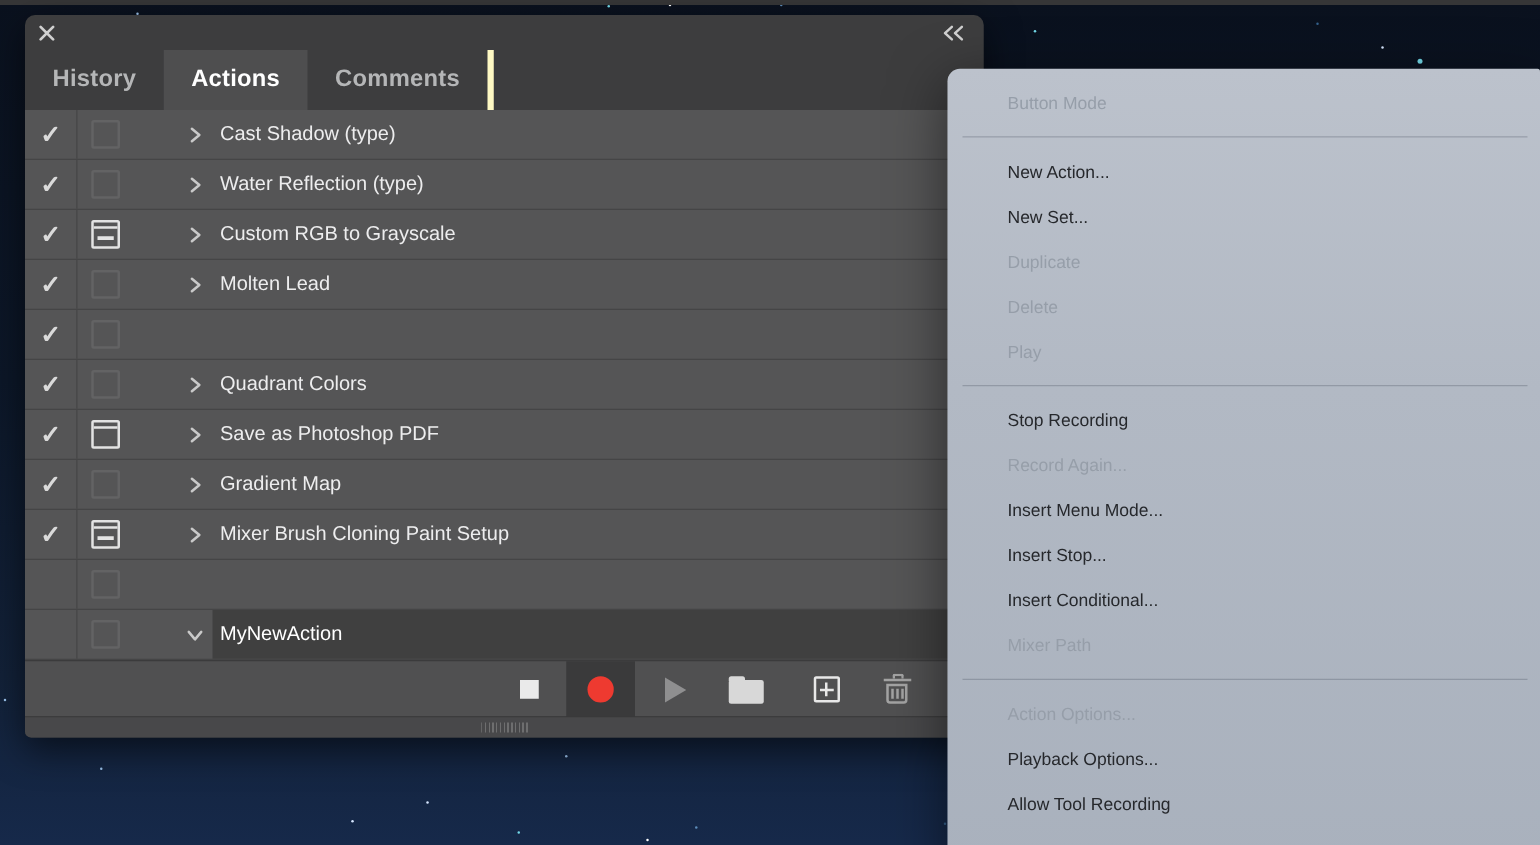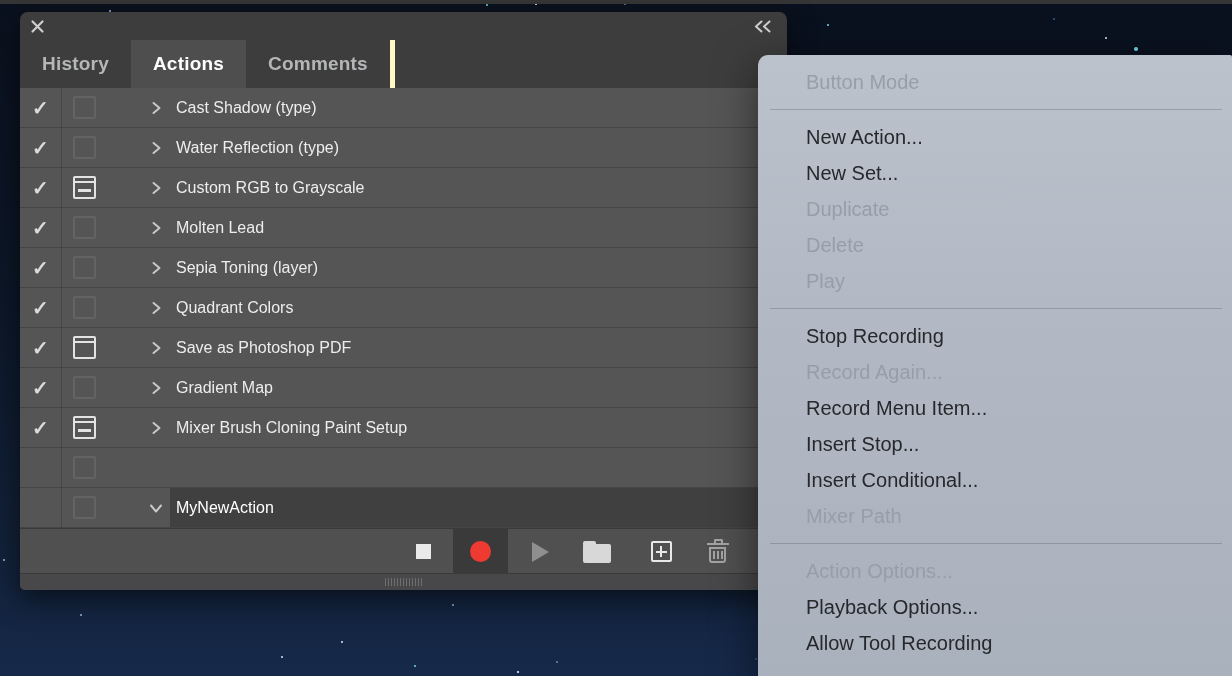--- a/index.html
+++ b/index.html
@@ -91,21 +91,21 @@
 
   
   .menu {
     position:absolute; left:758px; top:55px; width:474px; height:640px; z-index:3;
     background:linear-gradient(180deg,#bcc2cc 0%,#b2b9c4 40%,#a9b1bd 100%);
     border-radius:10px 2px 0 0;
     box-shadow:0 12px 44px rgba(0,0,0,.5);
     padding-top:9px;
   }
   .menu-item { height:36px; display:flex; align-items:center; padding-left:48px; }
-  .menu-item-label { font-size:20px; color:#26282c; white-space:nowrap; }
+  .menu-item-label { font-size:14px; color:#26282c; white-space:nowrap; }
   .menu-item.disabled .menu-item-label { color:#969ea9; }
   .menu-sep { height:1px; background:rgba(85,95,110,.35); margin:9px 10px 9px 12px; }
 </style>
 </head>
 <body>
 
 <div class="starfield" style="box-shadow: rgb(255, 255, 255) 0px 0px 0px 1px, rgb(215, 231, 255) 140px 103px 0px 0px, rgb(156, 195, 236) 287px 217px 0px 0px, rgb(93, 140, 186) 440px 343px 0px 0px, rgb(53, 97, 140) 599px 480px 0px 0px, rgb(114, 216, 232) 765px 629px 0px 0px, rgb(255, 255, 255) 936px 113px 0px 0px, rgb(215, 231, 255) 1114px 73px 0px 1px, rgb(156, 195, 236) 1134px 256px 0px 0px, rgb(93, 140, 186) 92px 239px 0px 0px, rgb(53, 97, 140) 288px 445px 0px 0px, rgb(114, 216, 232) 327px 451px 0px 0px, rgb(255, 255, 255) 535px 3px 0px 0px, rgb(215, 231, 255) 586px 32px 0px 0px, rgb(156, 195, 236) 807px 73px 0px 1px, rgb(93, 140, 186) 870px 124px 0px 0px, rgb(53, 97, 140) 1104px 398px 0px 0px, rgb(114, 216, 232) 1180px 473px 0px 0px, rgb(255, 255, 255) 29px 559px 0px 0px, rgb(215, 231, 255) 281px 656px 0px 0px, rgb(156, 195, 236) 376px 89px 0px 0px, rgb(93, 140, 186) 476px 209px 0px 1px, rgb(53, 97, 140) 582px 129px 0px 0px, rgb(114, 216, 232) 859px 272px 0px 0px, rgb(255, 255, 255) 978px 427px 0px 0px, rgb(215, 231, 255) 1103px 592px 0px 0px, rgb(156, 195, 236) 3px 559px 0px 0px, rgb(93, 140, 186) 140px 71px 0px 0px, rgb(53, 97, 140) 284px 60px 0px 1px, rgb(114, 216, 232) 434px 271px 0px 0px, rgb(255, 255, 255) 590px 283px 0px 0px, rgb(215, 231, 255) 588px 517px 0px 0px, rgb(156, 195, 236) 756px 552px 0px 0px, rgb(93, 140, 186) 931px 598px 0px 0px, rgb(53, 97, 140) 1112px 655px 0px 0px, rgb(114, 216, 232) 1135px 48px 0px 1px, rgb(255, 255, 255) 96px 128px 0px 0px, rgb(215, 231, 255) 296px 220px 0px 0px, rgb(156, 195, 236) 337px 323px 0px 0px, rgb(93, 140, 186) 549px 437px 0px 0px, rgb(53, 97, 140) 603px 563px 0px 0px, rgb(114, 216, 232) 827px 24px 0px 0px, rgb(255, 255, 255) 893px 173px 0px 1px, rgb(215, 231, 255) 1130px 333px 0px 0px, rgb(156, 195, 236) 1209px 294px 0px 0px, rgb(93, 140, 186) 61px 476px 0px 0px, rgb(53, 97, 140) 317px 460px 0px 0px, rgb(114, 216, 232) 414px 665px 0px 0px, rgb(255, 255, 255) 517px 671px 0px 0px, rgb(215, 231, 255) 627px 224px 0px 1px, rgb(156, 195, 236) 743px 253px 0px 0px, rgb(93, 140, 186) 865px 293px 0px 0px, rgb(53, 97, 140) 993px 345px 0px 0px, rgb(114, 216, 232) 1127px 619px 0px 0px, rgb(255, 255, 255) 36px 17px 0px 0px, rgb(215, 231, 255) 183px 103px 0px 0px, rgb(156, 195, 236) 336px 200px 0px 1px, rgb(93, 140, 186) 495px 309px 0px 0px, rgb(53, 97, 140) 660px 429px 0px 0px, rgb(114, 216, 232) 832px 350px 0px 0px, rgb(255, 255, 255) 1010px 493px 0px 0px, rgb(215, 231, 255) 1030px 647px 0px 0px, rgb(156, 195, 236) 1220px 137px 0px 0px, rgb(93, 140, 186) 184px 103px 0px 1px, rgb(53, 97, 140) 223px 292px 0px 0px, rgb(114, 216, 232) 431px 281px 0px 0px, rgb(255, 255, 255) 482px 492px 0px 0px, rgb(215, 231, 255) 703px 504px 0px 0px, rgb(156, 195, 236) 766px 62px 0px 0px, rgb(93, 140, 186) 1000px 96px 0px 0px, rgb(53, 97, 140) 1075px 142px 0px 1px, rgb(114, 216, 232) 1157px 200px 0px 0px, rgb(255, 255, 255) 177px 269px 0px 0px, rgb(215, 231, 255) 271px 349px 0px 0px, rgb(156, 195, 236) 372px 440px 0px 0px, rgb(93, 140, 186) 478px 543px 0px 0px, rgb(53, 97, 140) 755px 658px 0px 0px, rgb(114, 216, 232) 874px 108px 0px 1px, rgb(255, 255, 255) 999px 245px 0px 0px, rgb(215, 231, 255) 1131px 393px 0px 0px, rgb(156, 195, 236) 36px 554px 0px 0px, rgb(93, 140, 186) 180px 514px 0px 0px, rgb(53, 97, 140) 330px 21px 0px 0px, rgb(114, 216, 232) 486px 4px 0px 0px, rgb(255, 255, 255) 484px 210px 0px 1px, rgb(215, 231, 255) 652px 216px 0px 0px, rgb(156, 195, 236) 827px 444px 0px 0px, rgb(93, 140, 186) 1008px 473px 0px 0px, rgb(53, 97, 140) 1031px 513px 0px 0px, rgb(114, 216, 232) 1224px 565px 0px 0px, rgb(255, 255, 255) 192px 163px 0px 0px, rgb(215, 231, 255) 233px 238px 0px 1px, rgb(156, 195, 236) 445px 324px 0px 0px, rgb(93, 140, 186) 499px 421px 0px 0px, rgb(53, 97, 140) 723px 530px 0px 0px, rgb(114, 216, 232) 789px 650px 0px 0px, rgb(255, 255, 255) 1026px 570px 0px 0px, rgb(215, 231, 255) 1105px 37px 0px 0px, rgb(156, 195, 236) 1189px 192px 0px 1px, rgb(93, 140, 186) 213px 357px 0px 0px, rgb(53, 97, 140) 310px 324px 0px 0px, rgb(114, 216, 232) 413px 512px 0px 0px, rgb(255, 255, 255) 523px 501px 0px 0px, rgb(215, 231, 255) 639px 36px 0px 0px, rgb(156, 195, 236) 761px 48px 0px 0px, rgb(93, 140, 186) 889px 282px 0px 1px, rgb(53, 97, 140) 1023px 317px 0px 0px, rgb(114, 216, 232) 1164px 363px 0px 0px, rgb(255, 255, 255) 79px 420px 0px 0px, rgb(215, 231, 255) 232px 489px 0px 0px, rgb(156, 195, 236) 391px 569px 0px 0px, rgb(93, 140, 186) 556px 661px 0px 0px, rgb(53, 97, 140) 728px 88px 0px 1px, rgb(114, 216, 232) 906px 202px 0px 0px, rgb(255, 255, 255) 926px 328px 0px 0px, rgb(215, 231, 255) 1116px 465px 0px 0px, rgb(156, 195, 236) 80px 614px 0px 0px, rgb(93, 140, 186) 118px 98px 0px 0px, rgb(53, 97, 140) 327px 58px 0px 0px, rgb(114, 216, 232) 378px 241px 0px 1px, rgb(255, 255, 255) 599px 225px 0px 0px, rgb(215, 231, 255) 662px 430px 0px 0px, rgb(156, 195, 236) 896px 436px 0px 0px, rgb(93, 140, 186) 971px 665px 0px 0px, rgb(53, 97, 140) 1053px 18px 0px 0px, rgb(114, 216, 232) 73px 58px 0px 0px, rgb(255, 255, 255) 167px 110px 0px 1px, rgb(215, 231, 255) 268px 384px 0px 0px, rgb(156, 195, 236) 374px 458px 0px 0px, rgb(93, 140, 186) 651px 544px 0px 0px, rgb(53, 97, 140) 770px 641px 0px 0px, rgb(114, 216, 232) 895px 74px 0px 0px, rgb(255, 255, 255) 1027px 194px 0px 0px, rgb(215, 231, 255) 1164px 115px 0px 1px, rgb(156, 195, 236) 76px 258px 0px 0px, rgb(93, 140, 186) 226px 412px 0px 0px, rgb(53, 97, 140) 382px 578px 0px 0px, rgb(114, 216, 232) 380px 544px 0px 0px, rgb(255, 255, 255) 548px 56px 0px 0px, rgb(215, 231, 255) 723px 45px 0px 0px, rgb(156, 195, 236) 904px 257px 0px 1px, rgb(93, 140, 186) 927px 269px 0px 0px, rgb(53, 97, 140) 1120px 503px 0px 0px, rgb(114, 216, 232) 88px 537px 0px 0px, rgb(255, 255, 255) 129px 583px 0px 0px, rgb(215, 231, 255) 341px 641px 0px 0px, rgb(156, 195, 236) 395px 34px 0px 0px, rgb(93, 140, 186) 619px 114px 0px 1px, rgb(53, 97, 140) 685px 205px 0px 0px, rgb(114, 216, 232) 922px 308px 0px 0px, rgb(255, 255, 255) 1001px 423px 0px 0px, rgb(215, 231, 255) 1085px 549px 0px 0px, rgb(156, 195, 236) 109px 10px 0px 0px, rgb(93, 140, 186) 206px 158px 0px 0px, rgb(53, 97, 140) 309px 318px 0px 1px, rgb(114, 216, 232) 419px 279px 0px 0px, rgb(255, 255, 255) 535px 462px 0px 0px, rgb(215, 231, 255) 657px 445px 0px 0px, rgb(156, 195, 236) 785px 651px 0px 0px, rgb(93, 140, 186) 919px 657px 0px 0px, rgb(53, 97, 140) 1060px 209px 0px 0px, rgb(114, 216, 232) 1207px 238px 0px 1px, rgb(255, 255, 255) 128px 278px 0px 0px, rgb(215, 231, 255) 287px 330px 0px 0px, rgb(156, 195, 236) 452px 604px 0px 0px, rgb(93, 140, 186) 624px 3px 0px 0px, rgb(53, 97, 140) 802px 89px 0px 0px, rgb(114, 216, 232) 821px 186px 0px 0px, rgb(255, 255, 255) 1012px 295px 0px 1px, rgb(215, 231, 255) 1208px 415px 0px 0px;"></div>
 <div class="topstrip"></div>
 
 <div class="panel">
@@ -211,30 +211,20 @@
     </div>
   </div>
 
   <div class="row">
     <div class="cell-check">
       <span class="check" style="visibility: visible;">✓</span>
     </div>
     <div class="cell-toggle">
       <span class="toggle-icon t-empty"></span>
     </div>
-    <div class="cell-main">
-      <span class="chev">
-        <svg width="14" height="14" viewBox="0 0 14 14">
-              <path d="M4.5 2 L10.5 7 L4.5 12" stroke="#c9c9c9" stroke-width="2" fill="none" stroke-linecap="round" stroke-linejoin="round"></path>
-            </svg>
-      </span>
-      <span class="label-wrap">
-        <span class="action-label">Sepia Toning (layer)</span>
-      </span>
-    </div>
   </div>
 
   <div class="row">
     <div class="cell-check">
       <span class="check" style="visibility: visible;">✓</span>
     </div>
     <div class="cell-toggle">
       <span class="toggle-icon t-empty"></span>
     </div>
     <div class="cell-main">
@@ -396,21 +386,21 @@
 
   <div class="menu-item">
     <span class="menu-item-label">Stop Recording</span>
   </div>
 
   <div class="menu-item disabled">
     <span class="menu-item-label">Record Again...</span>
   </div>
 
   <div class="menu-item">
-    <span class="menu-item-label">Record Menu Item...</span>
+    <span class="menu-item-label">Insert Menu Mode...</span>
   </div>
 
   <div class="menu-item">
     <span class="menu-item-label">Insert Stop...</span>
   </div>
 
   <div class="menu-item">
     <span class="menu-item-label">Insert Conditional...</span>
   </div>
 

